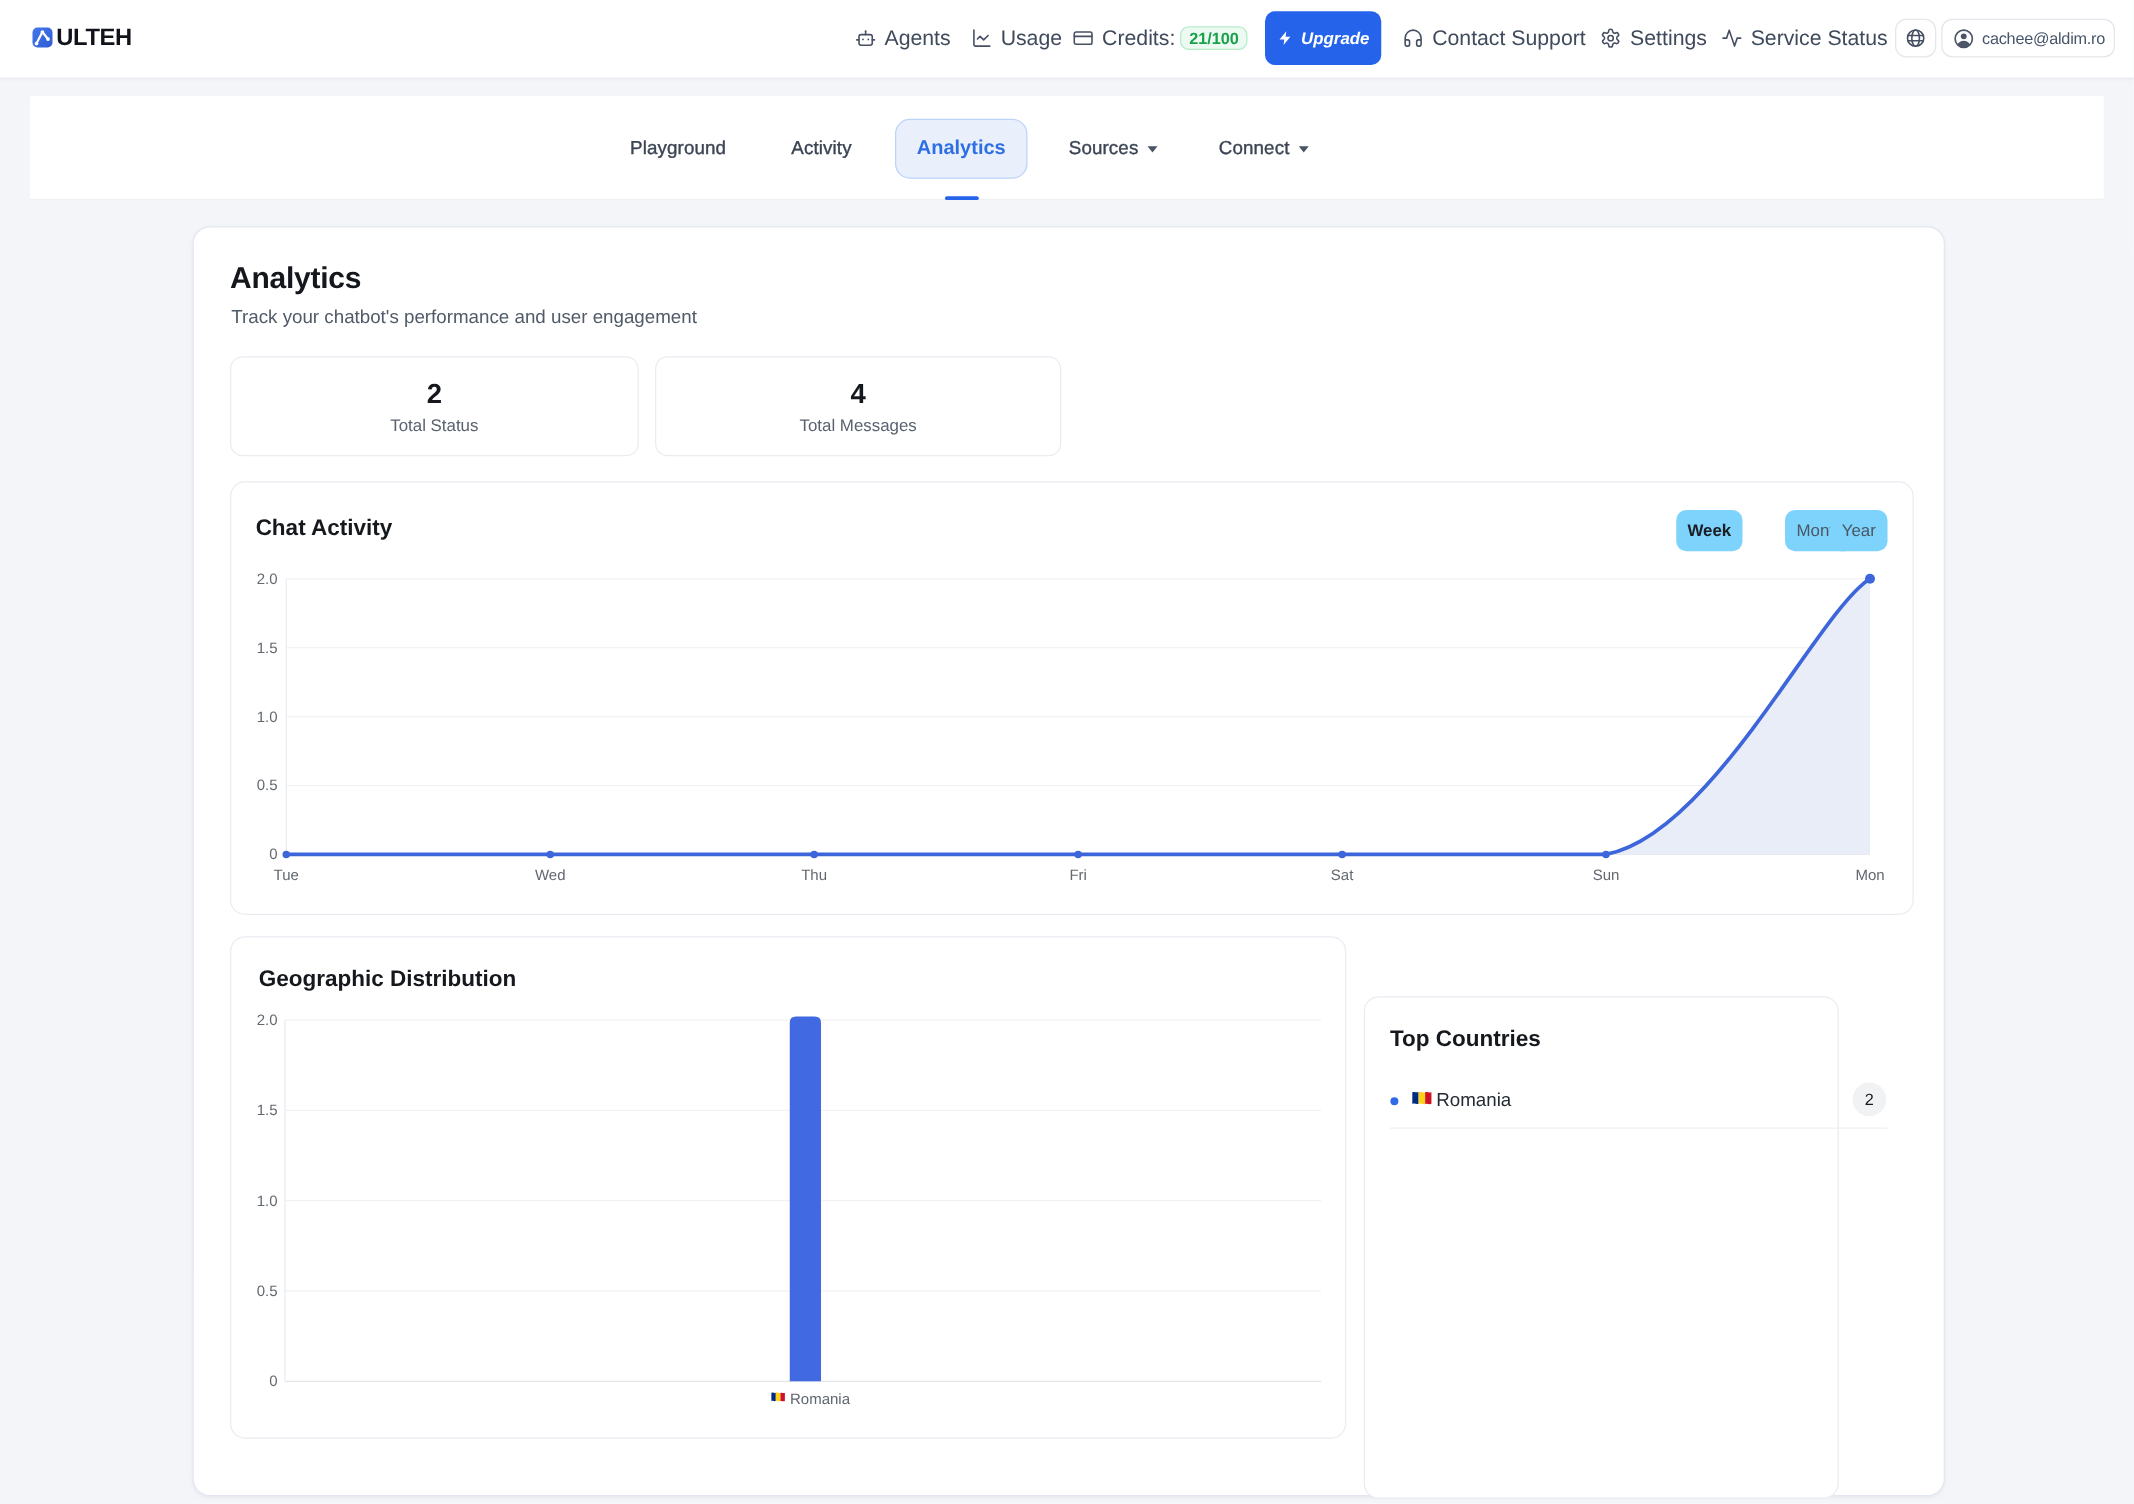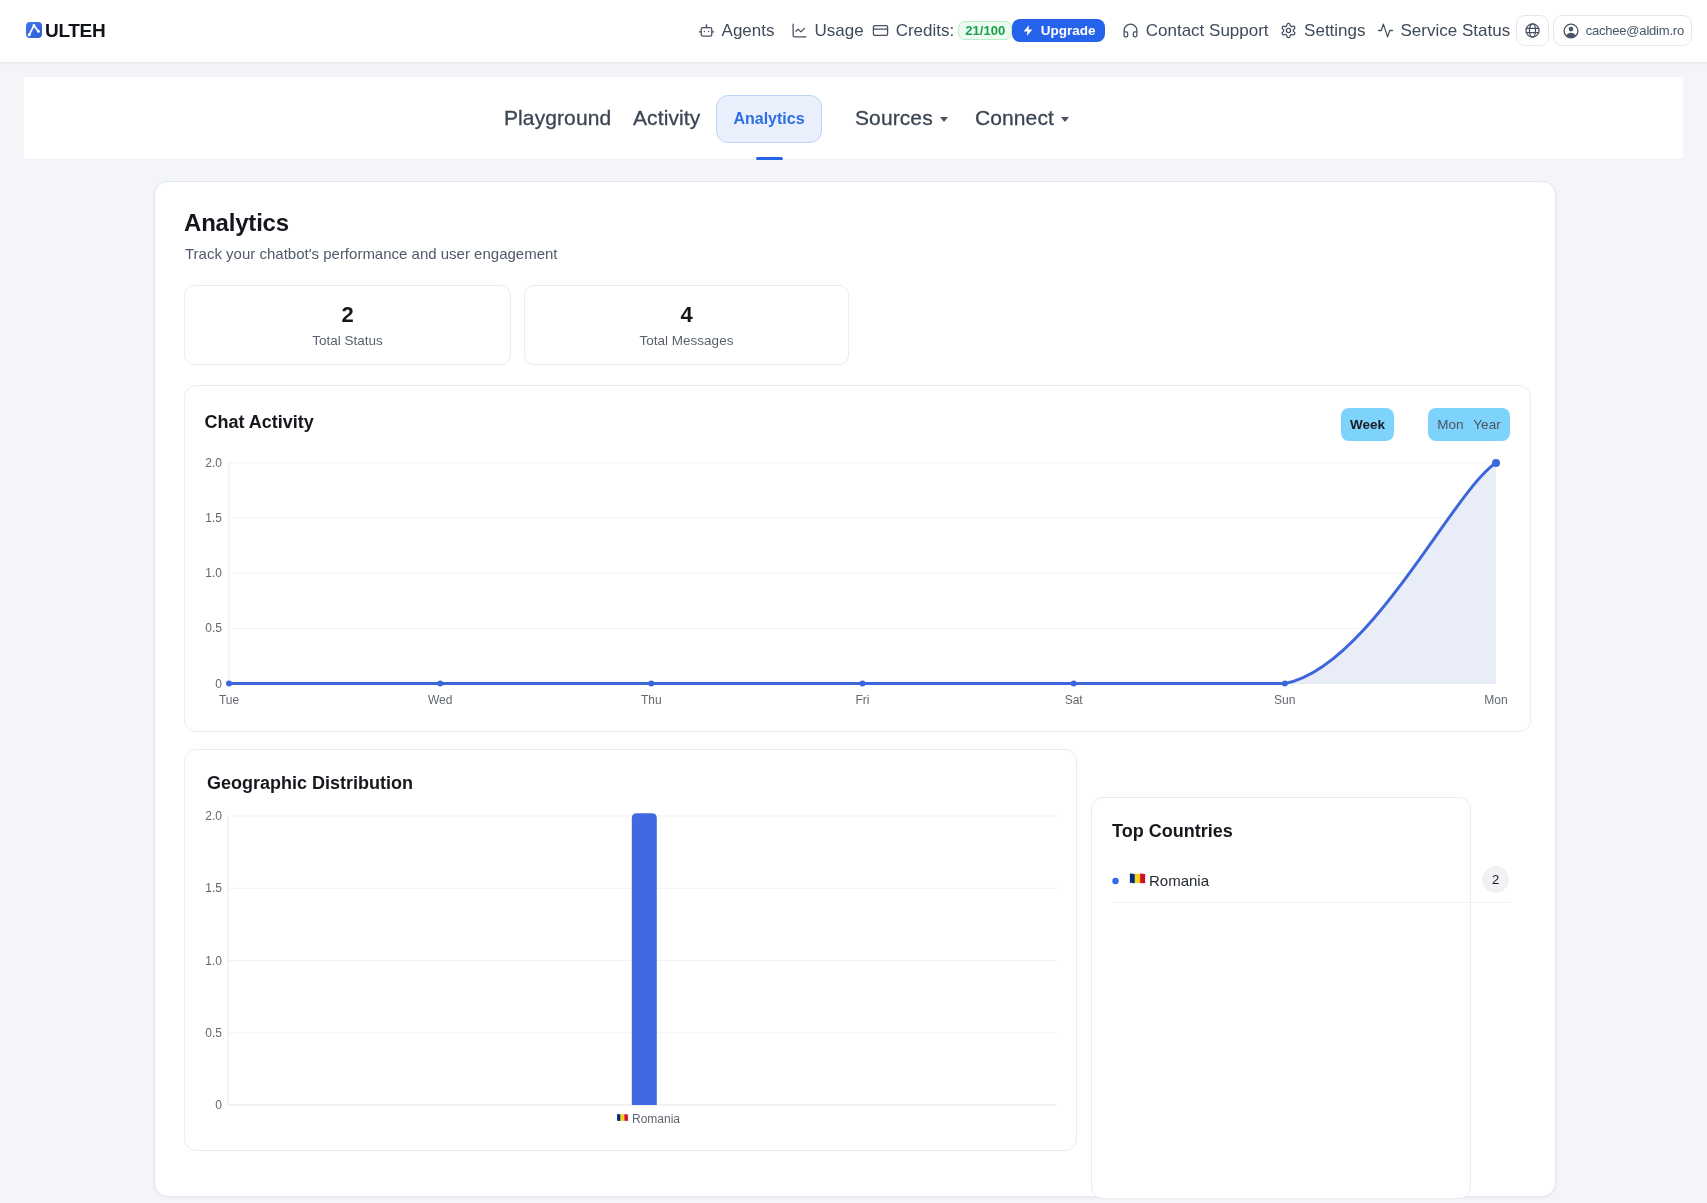--- a/index.html
+++ b/index.html
@@ -6,21 +6,21 @@
 html,body { width:1707px; height:1203px; }
 body { font-family:"Liberation Sans",sans-serif; background:#f3f5f9; overflow:hidden; position:relative; }
 .abs { position:absolute; }
 svg { display:block; }
 .ico { stroke:#475063; stroke-width:1.8; fill:none; stroke-linecap:round; stroke-linejoin:round; }
 
 #header { left:0; top:0; width:1707px; height:62.5px; background:#fff; border-bottom:1px solid #e8eaef; box-shadow:0 1px 2px rgba(18,26,44,.04); }
 .navitem { height:61px; flex:none; display:flex; align-items:center; gap:7px; font-size:17px; color:#3f4a5b; }
 
 #tabbar { left:24px; top:77px; width:1659px; height:83px; background:#fff; border-bottom:1px solid #eef0f3; }
-.tab { position:absolute; top:0; height:82px; display:flex; align-items:center; font-size:21px; color:#3c4554; letter-spacing:.1px; -webkit-text-stroke:0.3px #3c4554; }
+.tab { position:absolute; top:0; height:82px; display:flex; align-items:center; font-size:15px; color:#3c4554; letter-spacing:.1px; -webkit-text-stroke:0.3px #3c4554; }
 .caret { width:0; height:0; border-left:4.5px solid transparent; border-right:4.5px solid transparent; border-top:5px solid #4a5465; margin-left:7px; margin-top:3px; }
 
 #card { left:154px; top:181px; width:1402px; height:1016px; background:#fff; border:1px solid #e2e7f0; border-radius:14px; box-shadow:0 1px 3px rgba(16,24,40,.05); }
 .panel { position:absolute; background:#fff; border:1px solid #e9ecf1; border-radius:12px; }
 .statnum { font-size:22px; font-weight:bold; color:#15181d; text-align:center; }
 .statlbl { font-size:13.5px; color:#59626e; text-align:center; margin-top:4.5px; }
 .ptitle { font-size:18px; font-weight:bold; color:#15181d; }
 .rbtn { position:absolute; background:#7dd3fc; border-radius:8px; height:33px; display:flex; align-items:center; justify-content:center; font-size:13.5px; color:#4b5563; }
 </style>
 </head>
@@ -58,21 +58,21 @@
     <span>Usage</span>
   </div>
   <div class="navitem" style="margin-left:8px;">
     <svg class="ico" width="17" height="17" viewBox="0 0 24 24">
           <rect x="2" y="5" width="20" height="14" rx="2"></rect>
           <line x1="2" y1="10" x2="22" y2="10"></line>
         </svg>
     <span>Credits:</span>
   </div>
   <div style="margin-left:4px; width:54px; height:19.5px; background:#ecfaf1; border:1px solid #b8eccb; border-radius:7px; display:flex; align-items:center; justify-content:center; font-size:13px; font-weight:bold; color:#1aa04c;">21/100</div>
-  <div style="width:93px; height:23px; background:#2563eb; border-radius:8px; display:flex; align-items:center; justify-content:center; gap:6px; color:#fff; font-size:14px;">
+  <div style="margin-left:14px; width:93px; height:43px; background:#2563eb; border-radius:8px; display:flex; align-items:center; justify-content:center; gap:6px; color:#fff; font-size:14px;font-style:italic;">
     <svg width="13" height="13" viewBox="0 0 24 24" fill="#fff">
           <path d="M13 2 3 14h7l-1 8 10-12h-7l1-8z"></path>
         </svg>
     <span style="font-weight:bold; font-size:13.5px;">Upgrade</span>
   </div>
   <div class="navitem" style="margin-left:16.5px;">
     <svg class="ico" width="17" height="17" viewBox="0 0 24 24">
           <path d="M3 14h3a2 2 0 0 1 2 2v3a2 2 0 0 1-2 2H5a2 2 0 0 1-2-2v-7a9 9 0 0 1 18 0v7a2 2 0 0 1-2 2h-1a2 2 0 0 1-2-2v-3a2 2 0 0 1 2-2h3"></path>
         </svg>
     <span>Contact Support</span>

